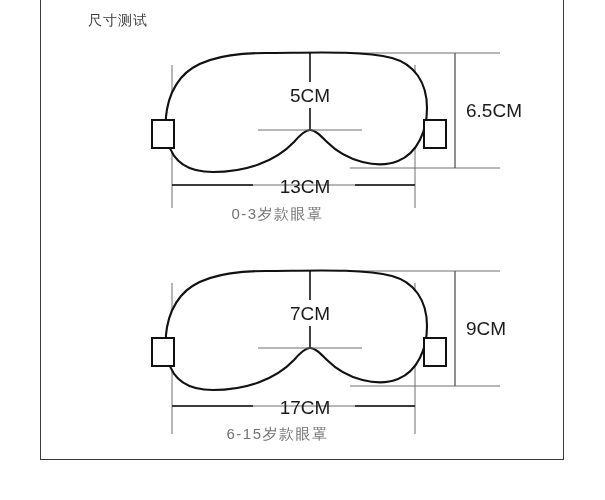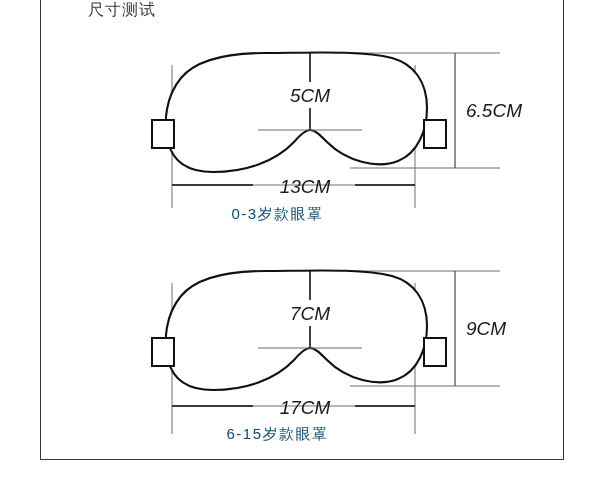--- a/index.html
+++ b/index.html
@@ -30,45 +30,44 @@
     height: 470px;
     border-left: 1.6px solid #3a3a3a;
     border-right: 1.6px solid #3a3a3a;
     border-bottom: 1.6px solid #3a3a3a;
     background: #ffffff;
     box-sizing: border-box;
   }
   #page-title {
     position: absolute;
     left: 88px;
-    top: 0;
-    font-size: 16px;
+    top: 12px;
+    font-size: 14px;
     color: #3b3b3b;
     letter-spacing: 1px;
     white-space: nowrap;
   }
   .diagram {
     position: absolute;
     left: 0;
     width: 605px;
-    font-style: italic;
   }
   #diagram-one { top: 30px; height: 200px; }
   #diagram-two { top: 248px; height: 210px; }
   .diagram svg {
     display: block;
     width: 605px;
     height: 100%;
   }
   .caption {
     position: absolute;
     width: 555px;
     text-align: center;
     font-size: 15px;
-    color: #0c4a6e;
+    color: #737373;
     letter-spacing: 1.5px;
   }
   #caption-one { top: 205px; }
   #caption-two { top: 425px; }
   .dimtext {
     font-family: "Liberation Sans", "DejaVu Sans", sans-serif;
     fill: #1a1a1a;
   }
 </style>
 </head>

